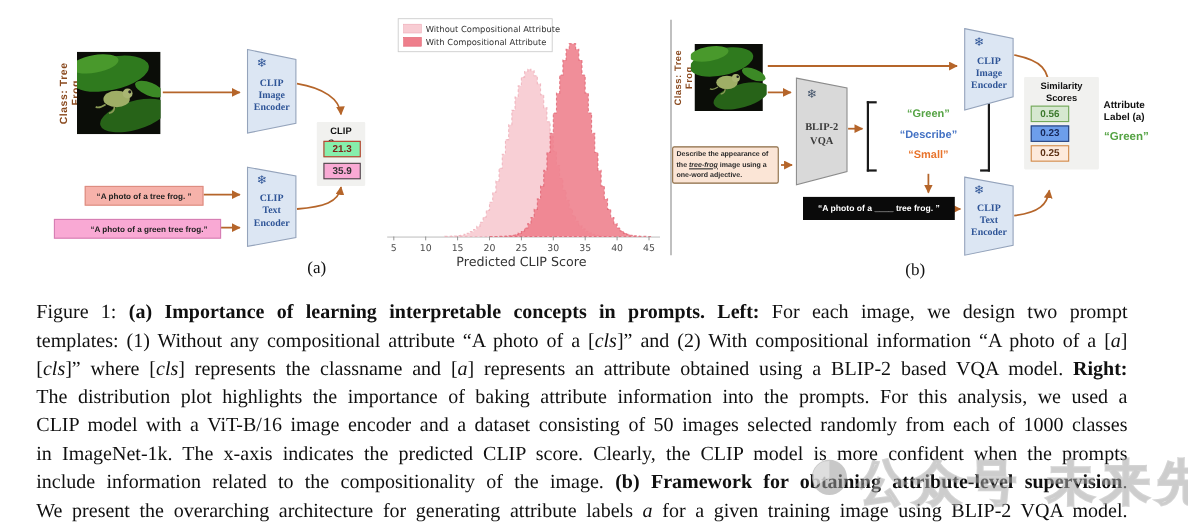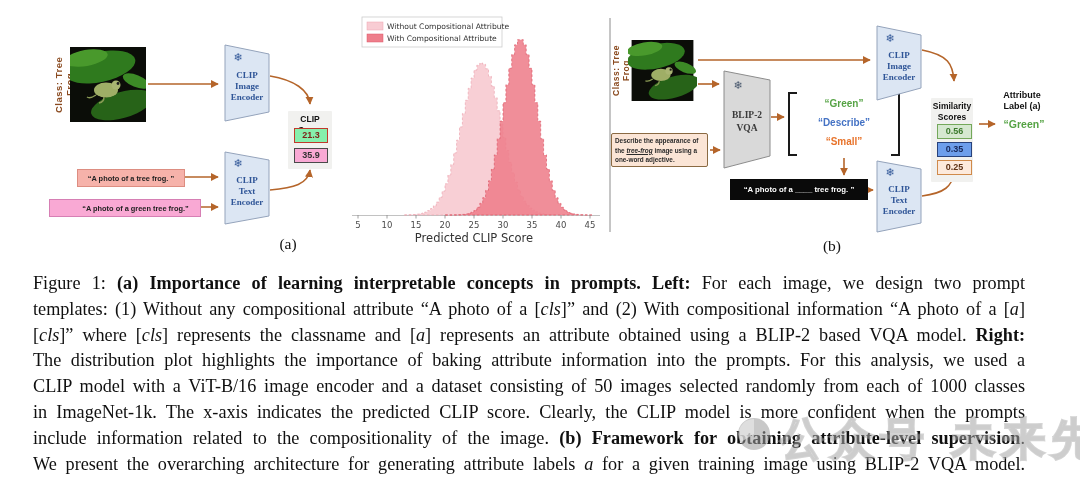--- a/index.html
+++ b/index.html
@@ -180,25 +180,25 @@
   </svg>
 
   <svg class="abs" style="left:876px;top:160px" width="46" height="74">
     <polygon points="1,1 45,9 45,63 1,72" fill="#dce6f3" stroke="#94a3bb" stroke-width="1"></polygon>
     <text x="14" y="16" class="snow" fill="#2f5597">❄</text>
     <text x="23" y="32" class="enc-t">CLIP</text>
     <text x="23" y="43" class="enc-t">Text</text>
     <text x="23" y="54" class="enc-t">Encoder</text>
   </svg>
 
-  <div class="abs panelbox" style="left:931px;top:98px;width:42px;height:84px;">
+  <div class="abs panelbox" style="left:931px;top:70px;width:68px;height:84px;">
     <div class="panel-title">Similarity</div>
     <div class="panel-title" style="padding-top:0;">Scores</div>
     <div class="sim-box" style="top: 26px; background: rgb(214, 232, 208); border-color: rgb(116, 168, 90); color: rgb(60, 122, 45);">0.56</div>
-    <div class="sim-box" style="top: 44px; background: rgb(109, 158, 235); border-color: rgb(40, 66, 123); color: rgb(23, 40, 90);">0.35</div>
+    <div class="sim-box" style="top: 44px; background: rgb(109, 158, 235); border-color: rgb(40, 66, 123); color: rgb(23, 40, 90);">0.23</div>
     <div class="sim-box" style="top: 62px; background: rgb(253, 234, 220); border-color: rgb(208, 138, 74); color: rgb(95, 51, 23);">0.25</div>
   </div>
 
   <div class="abs" style="left:990px;top:90px;width:64px;text-align:center;font-size:9px;font-weight:bold;color:#111;line-height:11px;">
     <div>Attribute</div>
     <div>Label (a)</div>
   </div>
   <div class="abs" style="left: 994px; top: 118px; width: 60px; text-align: center; font-size: 10.5px; font-weight: bold; color: rgb(85, 163, 68);">“Green”</div>
 
   <div class="figlabel" style="left:812px;top:237px;">(b)</div>

